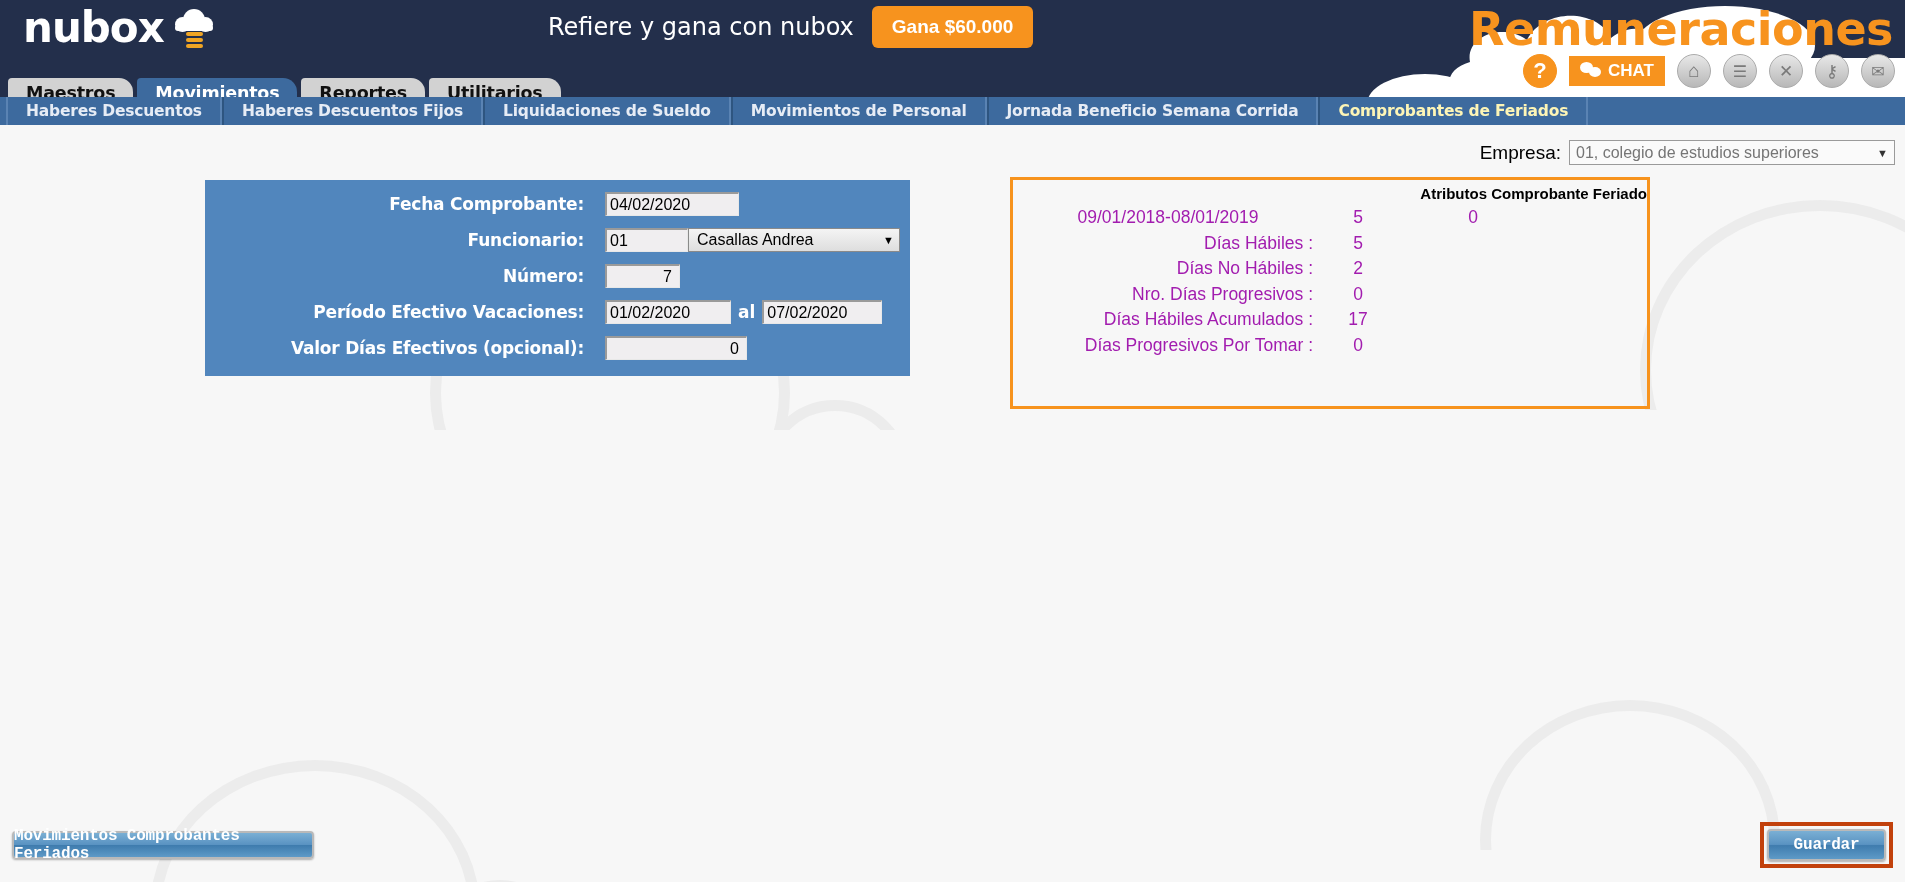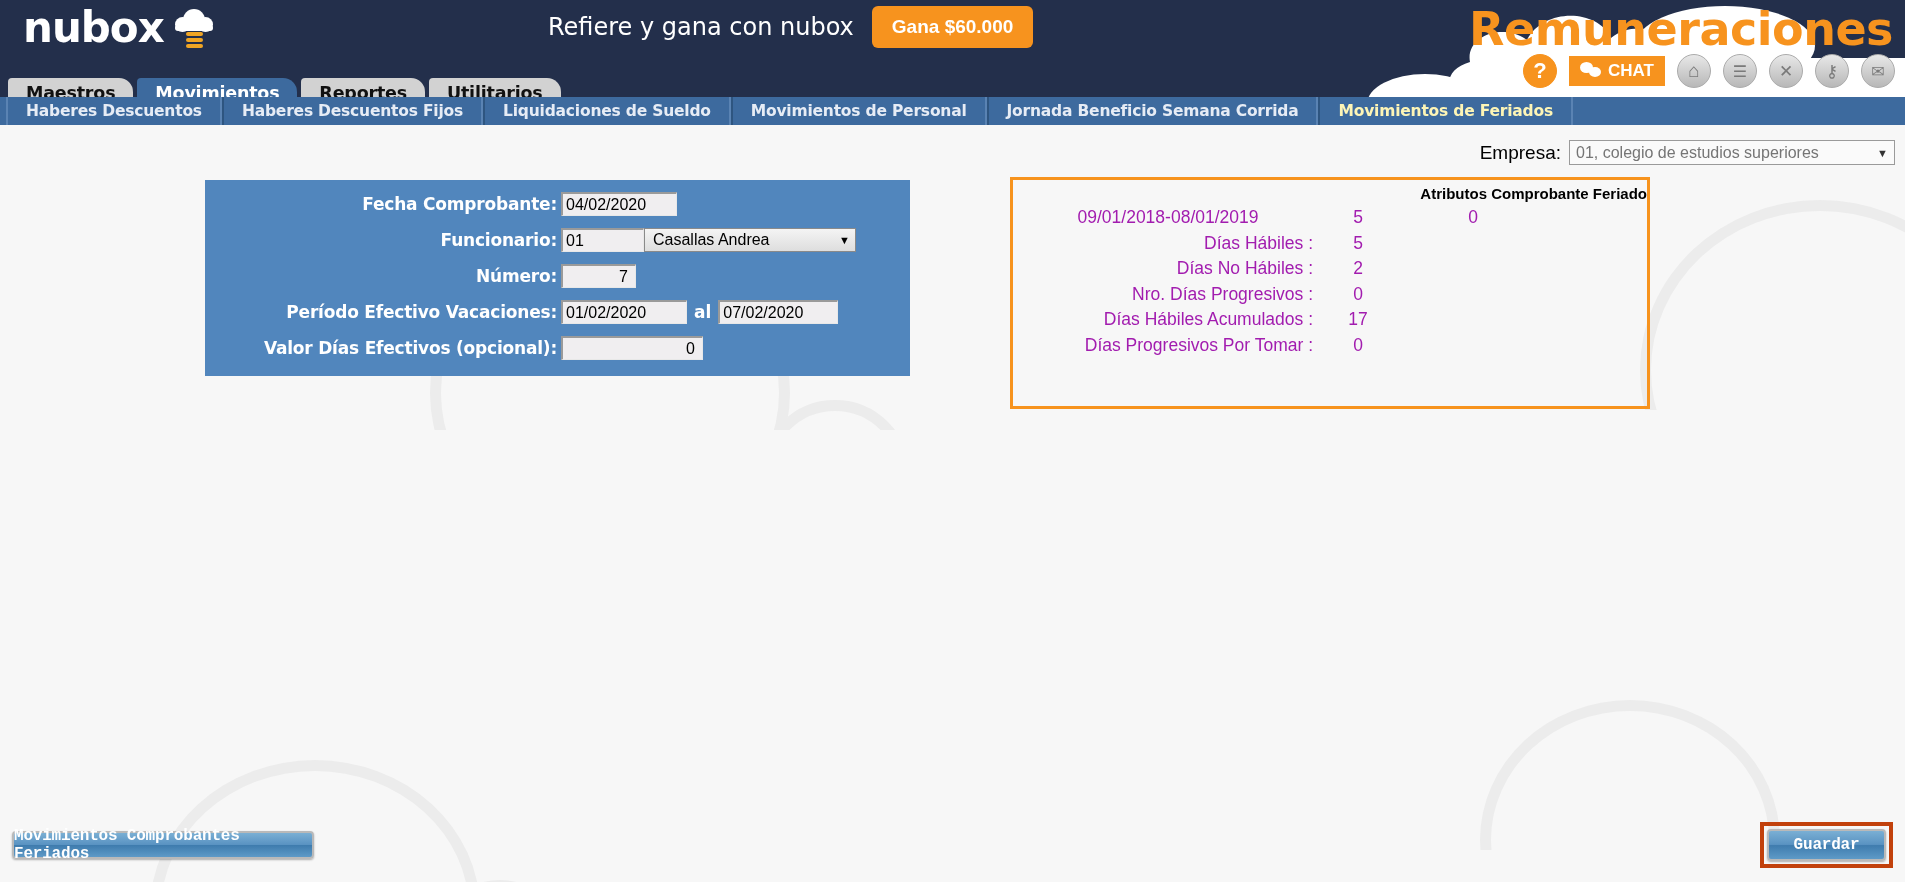--- a/index.html
+++ b/index.html
@@ -211,24 +211,25 @@
     background: #5186bd;
     z-index: 3;
     padding-top: 12px;
   }
   .frow {
     display: flex; align-items: center;
     margin-bottom: 12px;
     height: 24px;
   }
   .flabel {
-    width: 356px; text-align: right; padding-right: 4px;
+    width: 356px; text-align: right; padding-right: 21px;
     font-family: "DejaVu Sans", sans-serif;
     font-size: 17px; font-weight: bold; color: #ffffff;
     letter-spacing: -0.2px;
+    margin-left: 44px;
   }
   .inp {
     height: 24px;
     background: #f0eef0;
     border-top: 2px solid #9a9a9a;
     border-left: 2px solid #9a9a9a;
     border-right: 1px solid #e8e8e8;
     border-bottom: 1px solid #e8e8e8;
     font-size: 16px; color: #000;
     padding: 0 3px;
@@ -397,40 +398,40 @@
     <div class="subtab">
         <span>Liquidaciones de Sueldo</span>
       </div>
     <div class="subtab">
         <span>Movimientos de Personal</span>
       </div>
     <div class="subtab">
         <span>Jornada Beneficio Semana Corrida</span>
       </div>
     <div class="subtab active">
-        <span>Movimientos de Feriados</span>
+        <span>Comprobantes de Feriados</span>
       </div>
   </div>
 
   <div class="content">
 
 
     <div class="empresa-row">
       <span class="empresa-label">Empresa:</span>
       <div class="empresa-select">
         <span>01, colegio de estudios superiores</span>
         <span class="caret">▼</span>
       </div>
     </div>
 
     <div class="formpanel">
 
       <div class="frow">
         <div class="flabel">Fecha Comprobante:</div>
-        <div class="inp" style="width:116px;">04/02/2020</div>
+        <div class="inp" style="width:134px;">04/02/2020</div>
       </div>
 
       <div class="frow">
         <div class="flabel">Funcionario:</div>
         <div class="inp" style="width:83px;">01</div>
         <div class="sel">
           <span>Casallas Andrea</span>
           <span style="font-size:11px;">▼</span>
         </div>
       </div>

